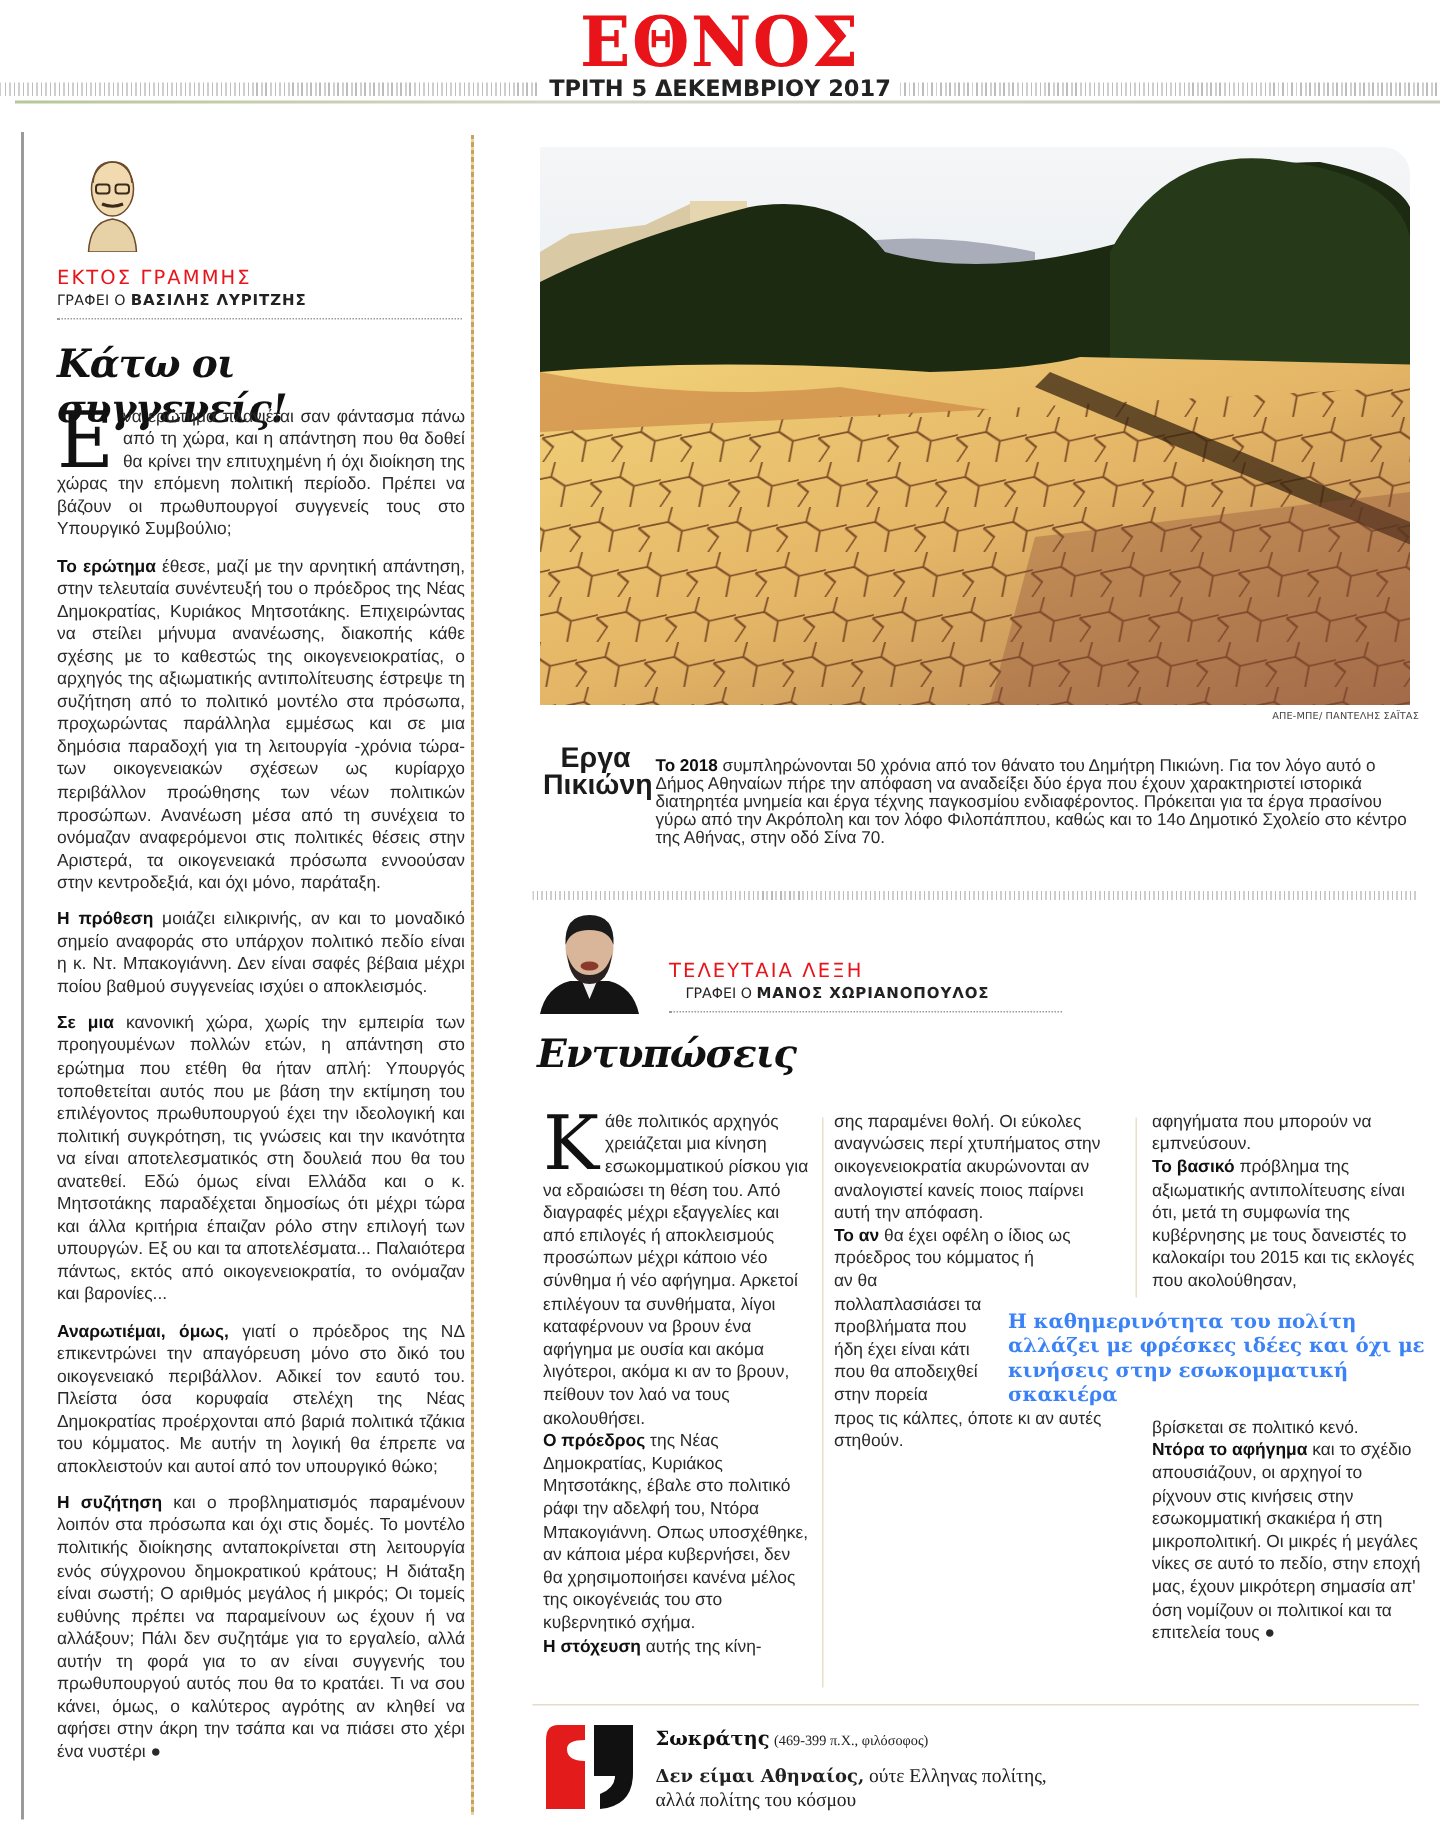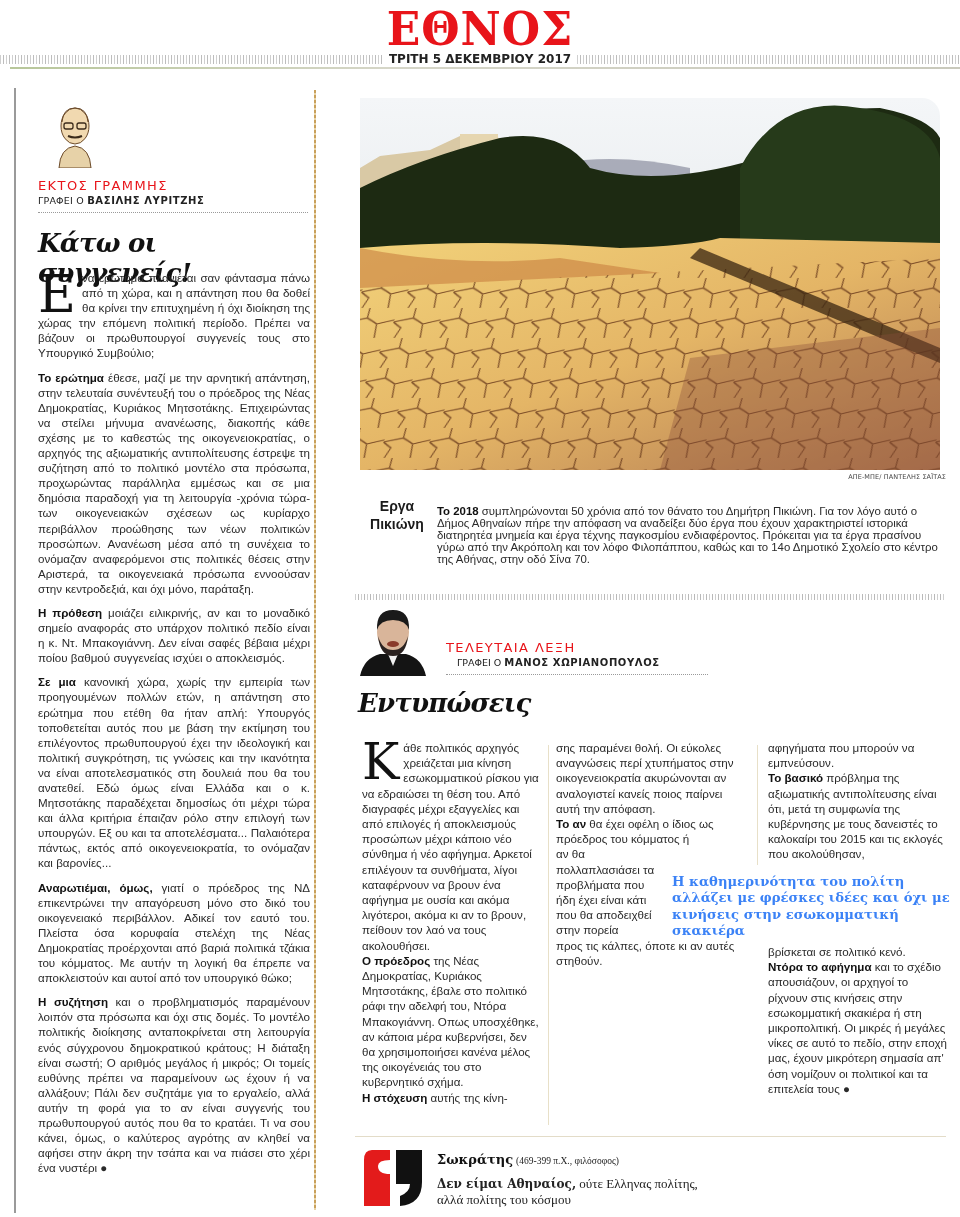--- a/index.html
+++ b/index.html
@@ -6,21 +6,21 @@
     html, body { width: 960px; height: 1217px; background: #ffffff; overflow: hidden; }
     body { position: relative; font-family: "DejaVu Sans", sans-serif; color: #1a1a1a; }
 
     
     .masthead { position: absolute; left: 0; top: 0; width: 960px; height: 72px; }
     .logo { position: absolute; left: 0; width: 960px; top: 6px; text-align: center;
       font-family: "DejaVu Serif", serif; font-weight: bold; font-size: 44px; color: #e8141a;
       letter-spacing: 1px; transform: scaleY(1.05); line-height: 46px; }
     .date-row { position: absolute; left: 0; top: 52px; width: 960px; height: 14px; display: flex; align-items: center; }
     .date-fill { flex: 1; height: 9px; background: repeating-linear-gradient(90deg, #cfcfcf 0 1px, #fff 1px 3px, #bdbdbd 3px 4px, #fff 4px 6px); }
-    .date-text { padding: 0 6px; font-family: "DejaVu Sans", sans-serif; font-weight: bold; font-size: 12px; color: #222; white-space: nowrap; }
+    .date-text { padding: 0 6px; font-family: "DejaVu Sans", sans-serif; font-weight: bold; font-size: 15px; color: #222; white-space: nowrap; }
     .mast-rule { position: absolute; left: 10px; right: 0; top: 67px; height: 2px; background: linear-gradient(90deg, #b8c79a, #d6d6c8 40%, #c9c9bc); }
 
     
     .left-col { position: absolute; left: 14px; top: 88px; width: 302px; height: 1125px; border-left: 2px solid #9a9a9a; }
     .left-rule { position: absolute; left: 314px; top: 90px; width: 2px; height: 1120px;
       background: repeating-linear-gradient(180deg, #c9a15c 0 3px, #e8d3a6 3px 5px); }
     .portrait1 { position: absolute; left: 34px; top: 14px; width: 50px; height: 66px; }
     .kicker { position: absolute; left: 22px; top: 90px; font-size: 13px; letter-spacing: 1.4px; color: #e8141a; }
     .byline { position: absolute; left: 22px; top: 107px; font-size: 9.5px; color: #222; letter-spacing: .2px; }
     .byline b { font-weight: bold; font-size: 10px; letter-spacing: .6px; }
@@ -30,21 +30,21 @@
     .body1 { position: absolute; left: 22px; top: 182px; width: 272px; font-family: "Liberation Sans", sans-serif; font-size: 11.6px; line-height: 15.1px;
       text-align: justify; color: #2a2a2a; hyphens: manual; }
     .body1 p { margin-bottom: 9px; }
     .body1 b { color: #111; }
     .dropcap { float: left; font-family: "DejaVu Serif", serif; font-size: 52px; line-height: 42px; margin: 3px 6px 0 0; color: #111; }
 
     
     .photo { position: absolute; left: 360px; top: 98px; width: 580px; height: 372px; overflow: hidden; border-radius: 0 18px 0 0; }
     .photo svg { display: block; }
     .credit { position: absolute; right: 14px; top: 473px; font-size: 6.5px; color: #444; letter-spacing: .1px; }
-    .cap-title { position: absolute; left: 362px; top: 497px; width: 70px; font-family: "Liberation Sans", sans-serif; font-weight: bold; font-size: 14px; line-height: 18px; color: #1b1b1b; text-align: center; }
+    .cap-title { position: absolute; left: 362px; top: 497px; width: 70px; font-family: "Liberation Sans", sans-serif; font-weight: bold; font-size: 19px; line-height: 18px; color: #1b1b1b; text-align: center; }
     .cap-text { position: absolute; left: 437px; top: 505px; width: 508px; font-family: Liberation Sans, sans-serif; font-size: 11.4px; line-height: 12px; color: #2a2a2a; }
     .cap-text b { color: #111; }
 
     
     .sep-top { position: absolute; left: 355px; right: 14px; top: 594px; height: 6px;
       background: repeating-linear-gradient(90deg, #cfcfcf 0 1px, #fff 1px 3px, #b9b9b9 3px 4px, #fff 4px 6px); }
     .portrait2 { position: absolute; left: 358px; top: 606px; width: 70px; height: 70px; }
     .kicker2 { position: absolute; left: 446px; top: 640px; font-size: 13px; letter-spacing: 1.4px; color: #e8141a; }
     .byline2 { position: absolute; left: 446px; top: 657px; font-size: 9.5px; color: #222; margin-left: 11px; }
     .byline2 b { font-weight: bold; font-size: 10px; letter-spacing: .6px; }

